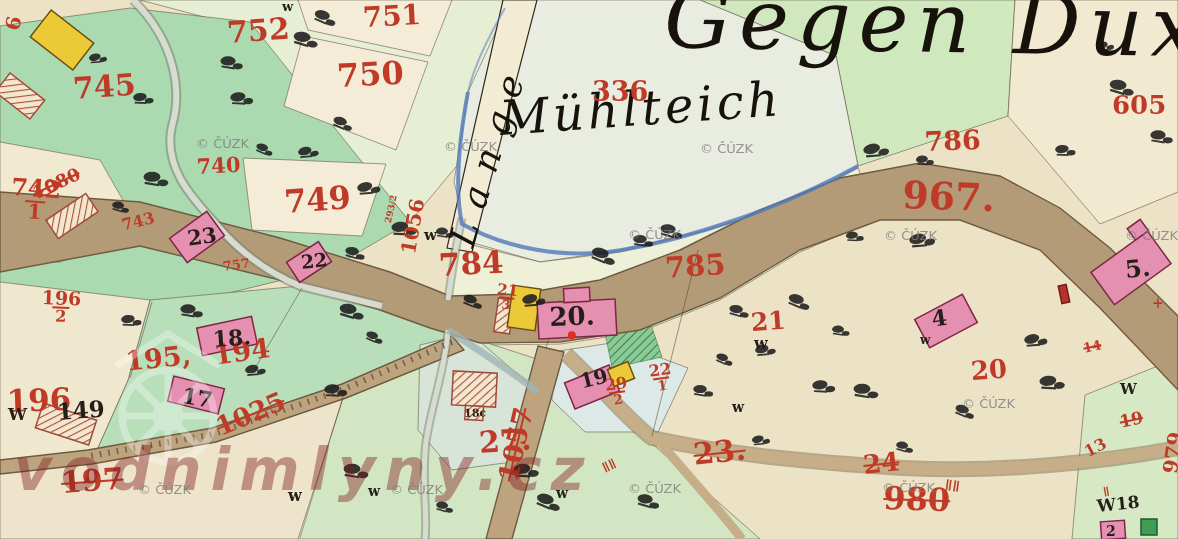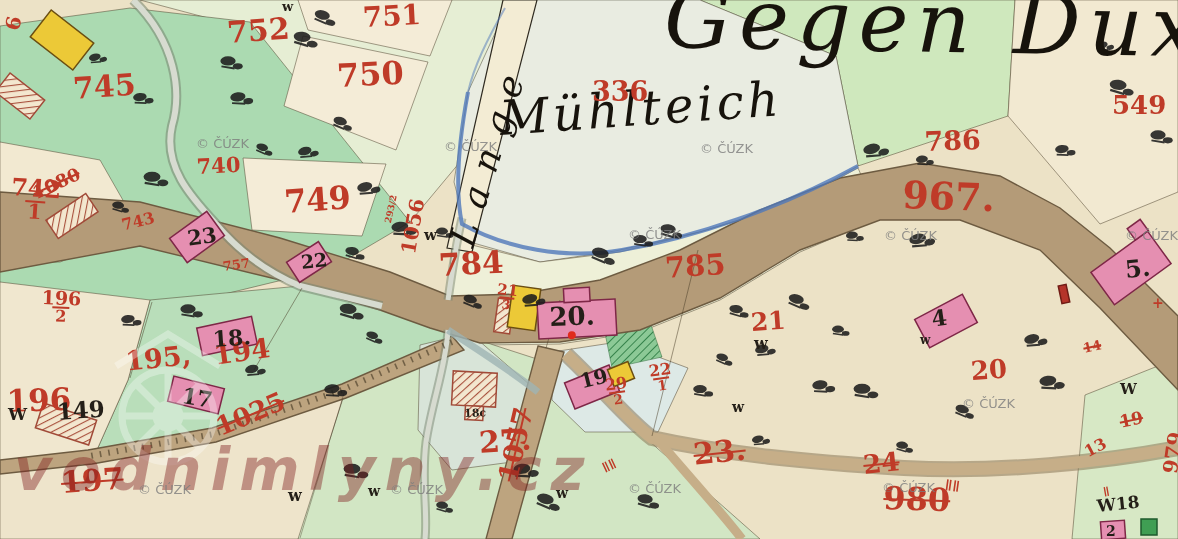--- a/index.html
+++ b/index.html
@@ -239,21 +239,21 @@
       <div class="lbl red" style="left: 72px; top: 74px; font-size: 30px; transform: rotate(-4deg);">745</div>
       <div class="lbl red" style="left: 283px; top: 186px; font-size: 32px; transform: rotate(-4deg);">749</div>
       <div class="lbl red" style="left: 196px; top: 156px; font-size: 21px; transform: rotate(-3deg);">740</div>
       <div class="lbl red frac" style="left: 12px; top: 176px; font-size: 24px; transform: rotate(4deg);">
         <span>742</span>
         <span class="den">1</span>
       </div>
       <div class="lbl red" style="left: 120px; top: 218px; font-size: 16px; transform: rotate(-14deg);">743</div>
       <div class="lbl red" style="left: 222px; top: 260px; font-size: 13px; transform: rotate(-8deg);">757</div>
       <div class="lbl red" style="left: 924px; top: 128px; font-size: 27px; transform: rotate(-2deg);">786</div>
-      <div class="lbl red" style="left: 1112px; top: 92px; font-size: 26px;">549</div>
+      <div class="lbl red" style="left: 1112px; top: 92px; font-size: 26px;">605</div>
       <div class="lbl red" style="left: 903px; top: 176px; font-size: 38px; transform: rotate(2deg);">967.</div>
       <div class="lbl red" style="left: 438px; top: 250px; font-size: 31px; transform: rotate(-3deg);">784</div>
       <div class="lbl red" style="left: 664px; top: 254px; font-size: 29px; transform: rotate(-4deg);">785</div>
       <div class="lbl red" style="left: 398px; top: 252px; font-size: 20px; transform: rotate(-80deg);">1056</div>
       <div class="lbl red" style="left: 384px; top: 222px; font-size: 9px; transform: rotate(-78deg);">293/2</div>
       <div class="lbl red strike" style="left: 30px; top: 186px; font-size: 18px; transform: rotate(-25deg);">1080</div>
       <div class="lbl red frac" style="left: 42px; top: 288px; font-size: 19px; transform: rotate(2deg);">
         <span>196</span>
         <span class="den">2</span>
       </div>

